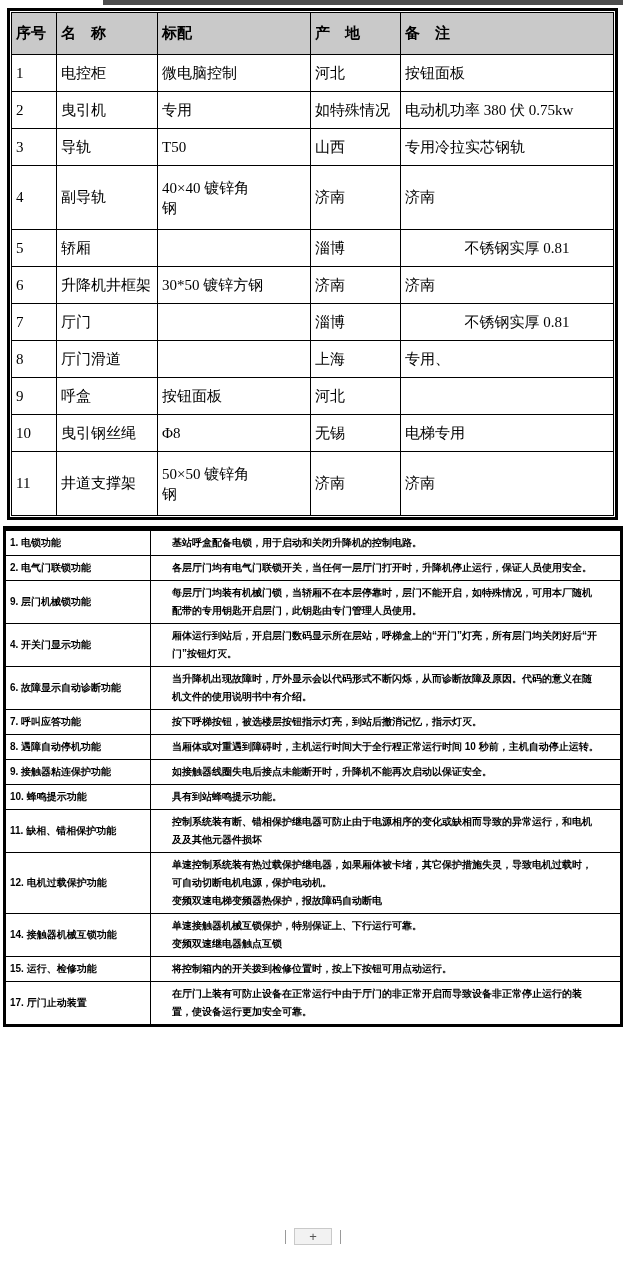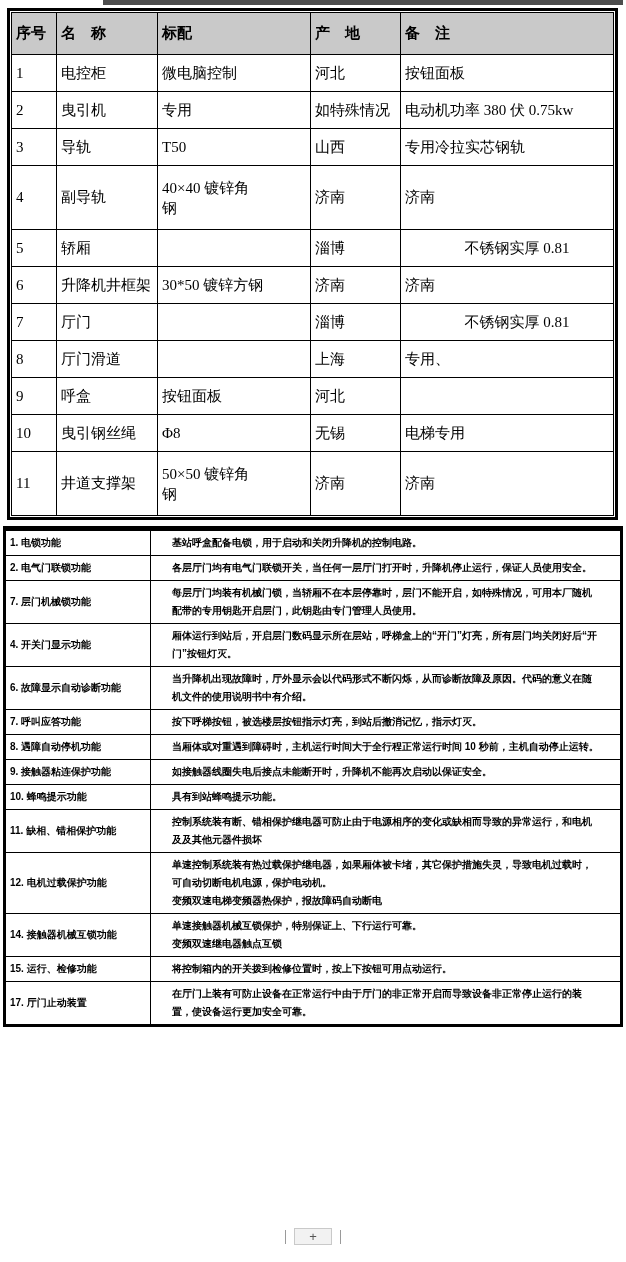--- a/index.html
+++ b/index.html
@@ -239,21 +239,21 @@
           <td class="fn-label">1.  电锁功能</td>
           <td class="fn-desc">基站呼盒配备电锁，用于启动和关闭升降机的控制电路。</td>
         </tr>
 
         <tr>
           <td class="fn-label">2.  电气门联锁功能</td>
           <td class="fn-desc">各层厅门均有电气门联锁开关，当任何一层厅门打开时，升降机停止运行，保证人员使用安全。</td>
         </tr>
 
         <tr>
-          <td class="fn-label">7.  层门机械锁功能</td>
+          <td class="fn-label">9.  层门机械锁功能</td>
           <td class="fn-desc">每层厅门均装有机械门锁，当轿厢不在本层停靠时，层门不能开启，如特殊情况，可用本厂随机配带的专用钥匙开启层门，此钥匙由专门管理人员使用。</td>
         </tr>
 
         <tr class="multiline">
           <td class="fn-label">4.  开关门显示功能</td>
           <td class="fn-desc">厢体运行到站后，开启层门数码显示所在层站，呼梯盒上的“开门”灯亮，所有层门均关闭好后“开门”按钮灯灭。
 </td>
         </tr>
 
 

